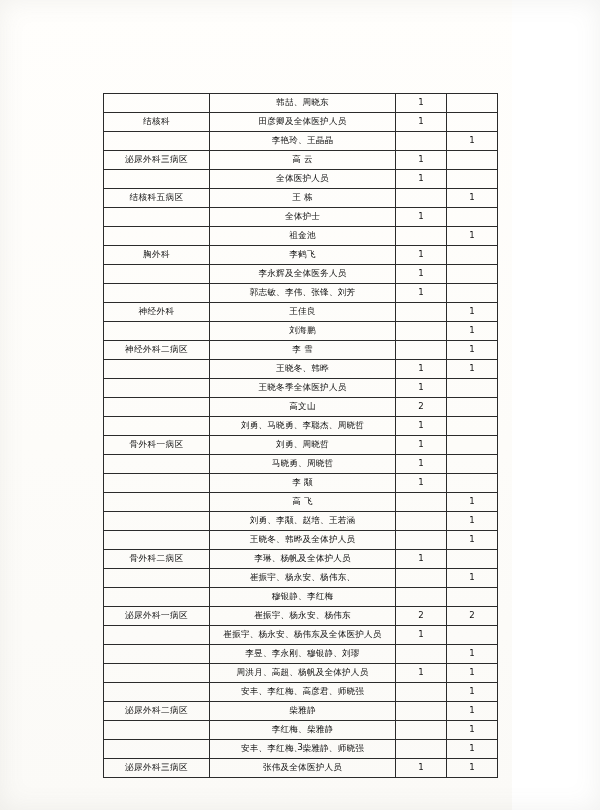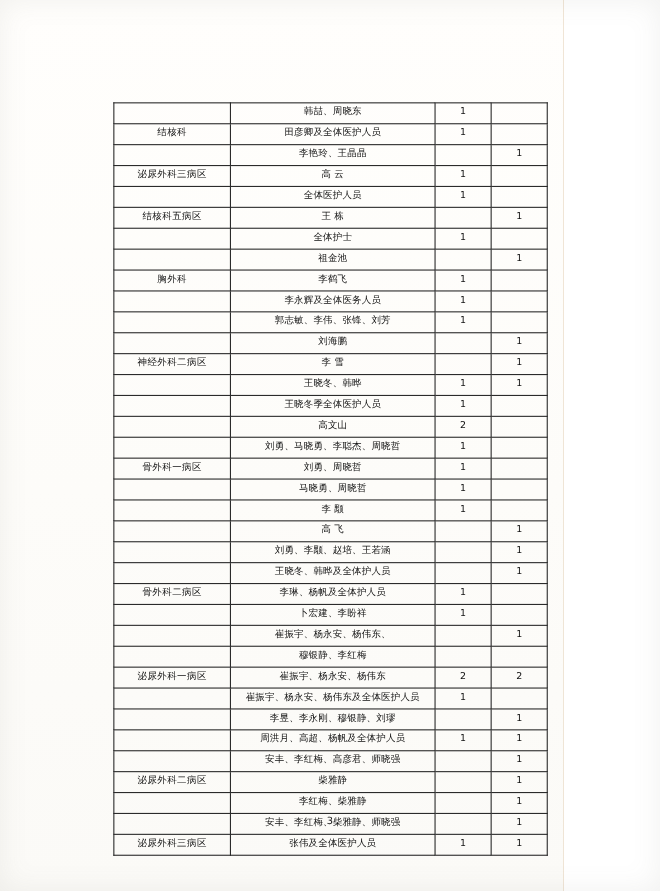--- a/index.html
+++ b/index.html
@@ -12,21 +12,21 @@
     background: #ffffff;
     font-family: "DejaVu Sans", "Liberation Sans", sans-serif;
     position: relative;
     overflow: hidden;
   }
   .page {
     position: absolute;
     left: 0; top: 0;
     width: 512px;
     height: 810px;
-    background: #a16207;
+    background: #737373;
   }
   .scan-tint {
     position: absolute;
     left: 0; top: 0; right: 0; bottom: 0;
     background: linear-gradient(180deg, #fffefc 0%, #fdfcf9 55%, #fbfaf7 100%);
     pointer-events: none;
   }
   .doc-table {
     position: absolute;
     left: 103px;
@@ -157,20 +157,26 @@
           <td class="num-cell">1</td>
           <td class="num-cell"></td>
         </tr>
         <tr>
           <td class="dept-cell tall"></td>
           <td class="name-cell tall">郭志敏、李伟、张锋、刘芳</td>
           <td class="num-cell tall">1</td>
           <td class="num-cell tall"></td>
         </tr>
         <tr>
+          <td class="dept-cell">神经外科</td>
+          <td class="name-cell">王佳良</td>
+          <td class="num-cell"></td>
+          <td class="num-cell">1</td>
+        </tr>
+        <tr>
           <td class="dept-cell"></td>
           <td class="name-cell">刘海鹏</td>
           <td class="num-cell"></td>
           <td class="num-cell">1</td>
         </tr>
         <tr>
           <td class="dept-cell">神经外科二病区</td>
           <td class="name-cell">李  雪</td>
           <td class="num-cell"></td>
           <td class="num-cell">1</td>
@@ -231,26 +237,20 @@
         </tr>
         <tr>
           <td class="dept-cell"></td>
           <td class="name-cell">王晓冬、韩晔及全体护人员</td>
           <td class="num-cell"></td>
           <td class="num-cell">1</td>
         </tr>
         <tr>
           <td class="dept-cell">骨外科二病区</td>
           <td class="name-cell">李琳、杨帆及全体护人员</td>
-          <td class="num-cell">1</td>
-          <td class="num-cell"></td>
-        </tr>
-        <tr>
-          <td class="dept-cell"></td>
-          <td class="name-cell">卜宏建、李盼祥</td>
           <td class="num-cell">1</td>
           <td class="num-cell"></td>
         </tr>
         <tr>
           <td class="dept-cell tall"></td>
           <td class="name-cell tall">崔振宇、杨永安、杨伟东、</td>
           <td class="num-cell tall"></td>
           <td class="num-cell tall">1</td>
         </tr>
         <tr>

